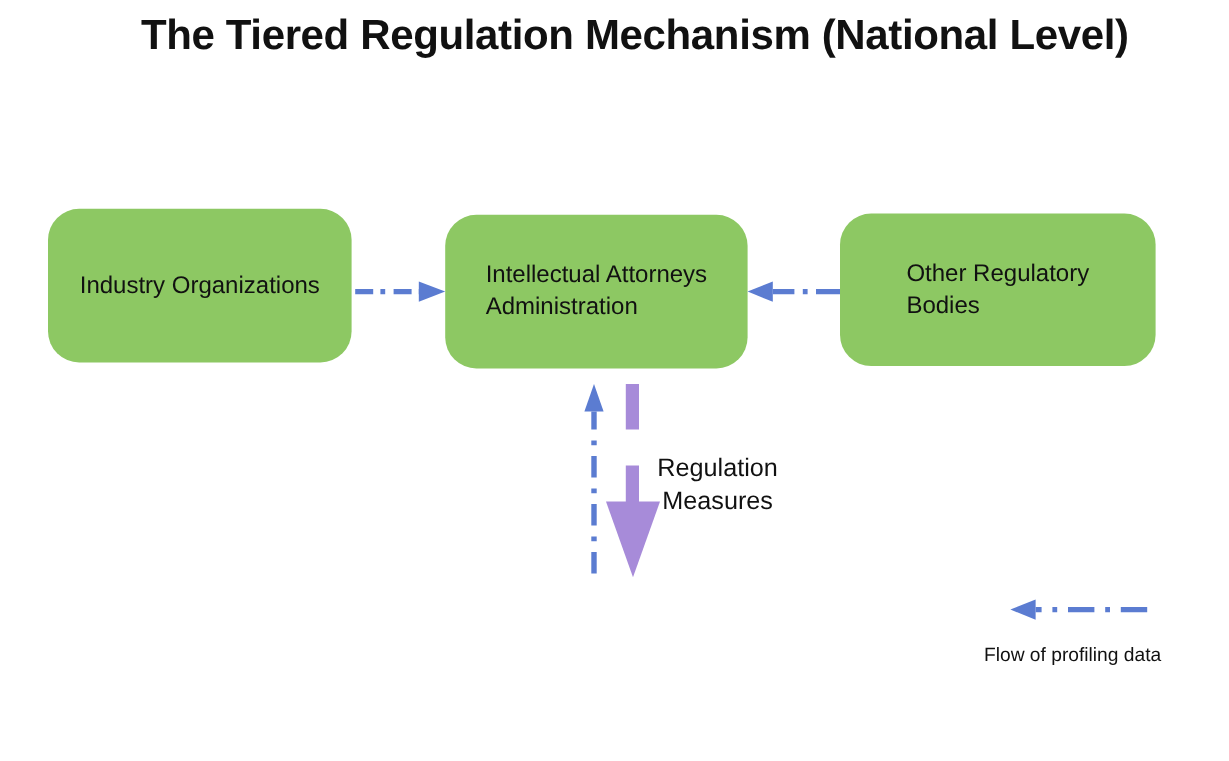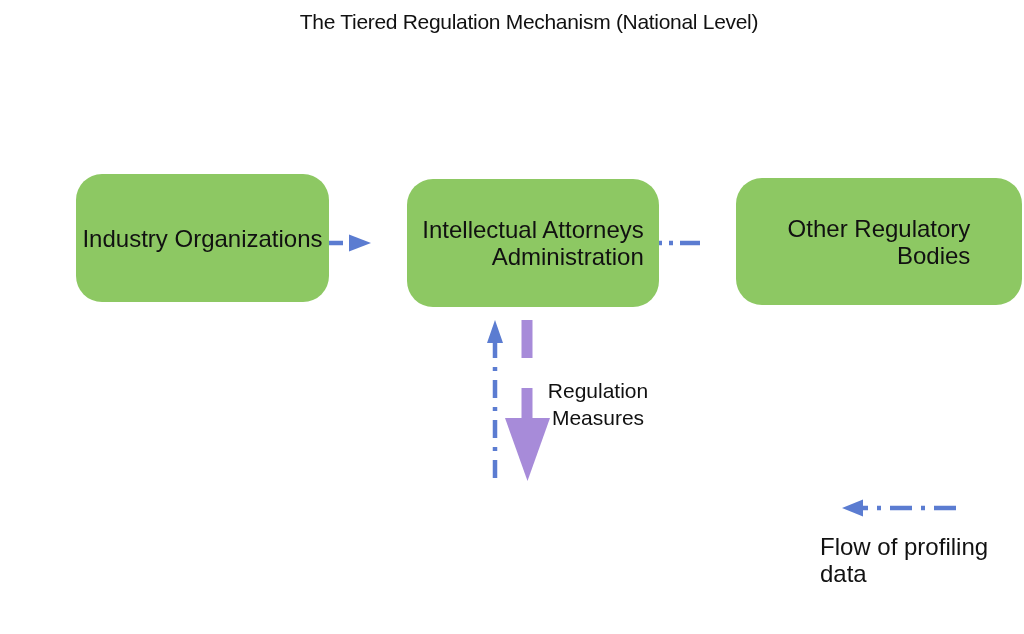--- a/index.html
+++ b/index.html
@@ -9,47 +9,46 @@
     --purple:#a78bd9;
     --text:#111111;
     --bg:#ffffff;
   }
   *{margin:0;padding:0;box-sizing:border-box;}
   html,body{width:1024px;height:634px;background:var(--bg);overflow:hidden;}
   body{font-family:"Liberation Sans","DejaVu Sans",sans-serif;color:var(--text);}
   .canvas{position:relative;width:1024px;height:634px;background:var(--bg);}
   .title{
     position:absolute;top:10px;left:34px;right:0;
-    text-align:center;font-size:21px;font-weight:normal;
+    text-align:center;font-size:35px;font-weight:bold;
     letter-spacing:-0.3px;color:var(--text);
   }
   .node{
     position:absolute;display:flex;align-items:center;justify-content:center;
-    border-radius:26px;text-align:right;font-size:24px;line-height:27px;
+    border-radius:26px;text-align:left;font-size:20px;line-height:27px;
     color:var(--text);
-    margin-left:36px;
   }
   .node .lbl{white-space:pre-line;}
   .node-green{background:var(--green);}
   .node-peach{background:var(--peach);}
   .node-industry{left:40px;top:174px;width:253px;height:128px;}
   .node-ip{left:371px;top:179px;width:252px;height:128px;}
-  .node-other{left:700px;top:178px;width:286px;height:127px;}
+  .node-other{left:700px;top:178px;width:263px;height:127px;}
   .node-patent{left:370px;top:481px;width:253px;height:127px;}
   .arrows{position:absolute;left:0;top:0;width:1024px;height:634px;}
   .flow-line{stroke:var(--blue);stroke-width:4.5;fill:none;}
   .flow-head{fill:var(--blue);stroke:none;}
   .measure-line{stroke:var(--purple);stroke-width:11;fill:none;}
   .measure-head{fill:var(--purple);stroke:none;}
   .float-label{
     position:absolute;font-size:21px;line-height:27px;color:var(--text);
     white-space:pre-line;
   }
   .regulatory-label{left:538px;top:377px;width:120px;text-align:center;}
-  .legend-label{left:820px;top:533px;font-size:24px;}
+  .legend-label{left:820px;top:533px;font-size:16px;}
 </style>
 </head>
 <body>
 
 <div class="canvas">
 
   <h1 class="title">The Tiered Regulation Mechanism (National Level)</h1>
 
   <svg class="arrows" viewBox="0 0 1024 634" xmlns="http://www.w3.org/2000/svg" aria-hidden="true">
 

